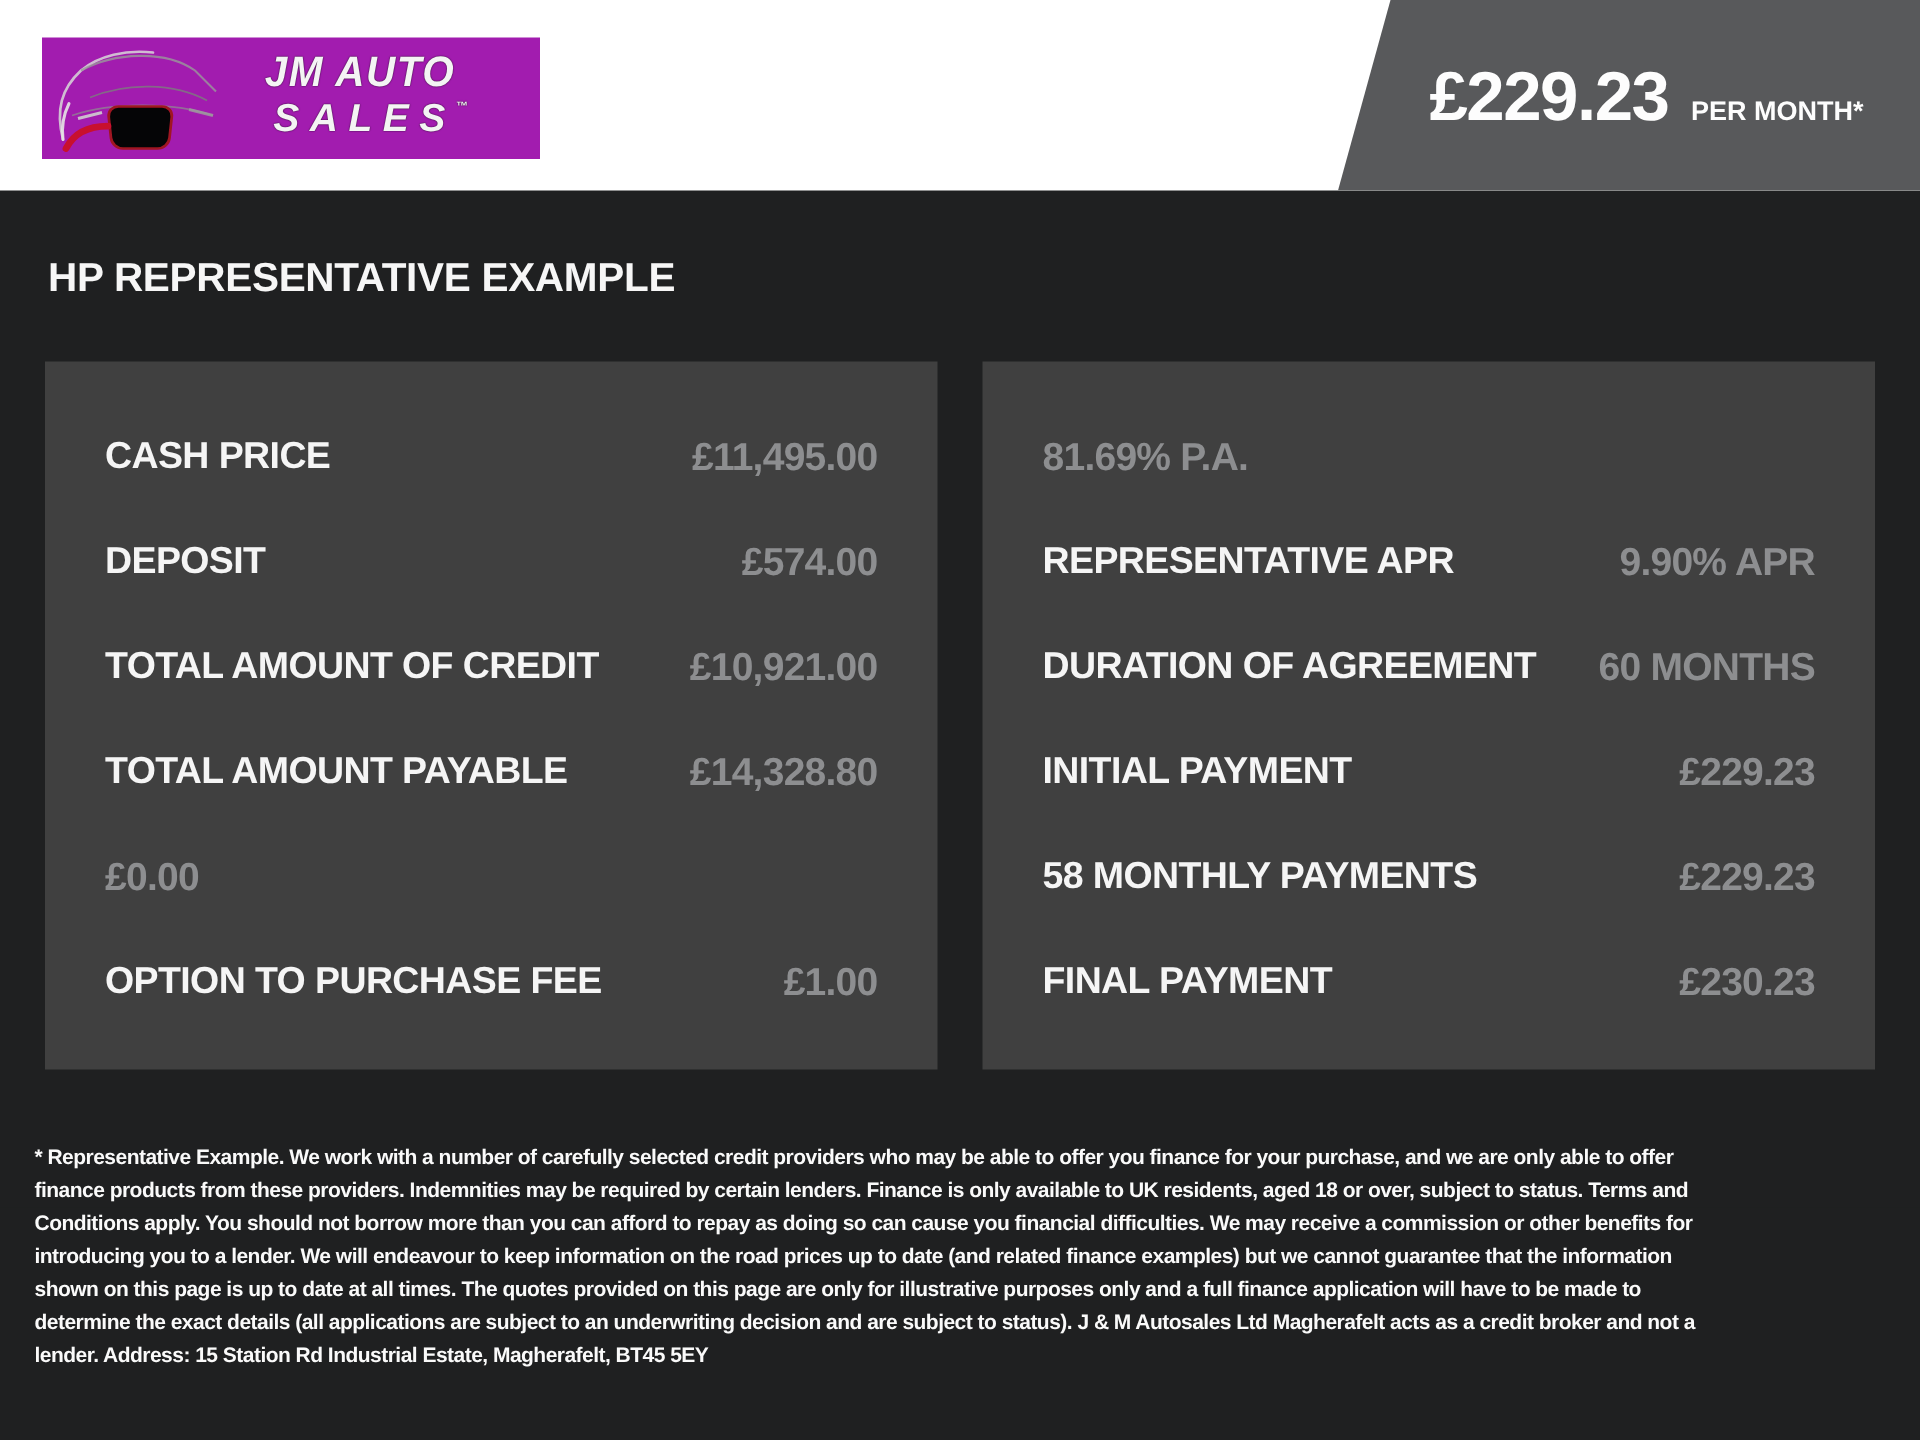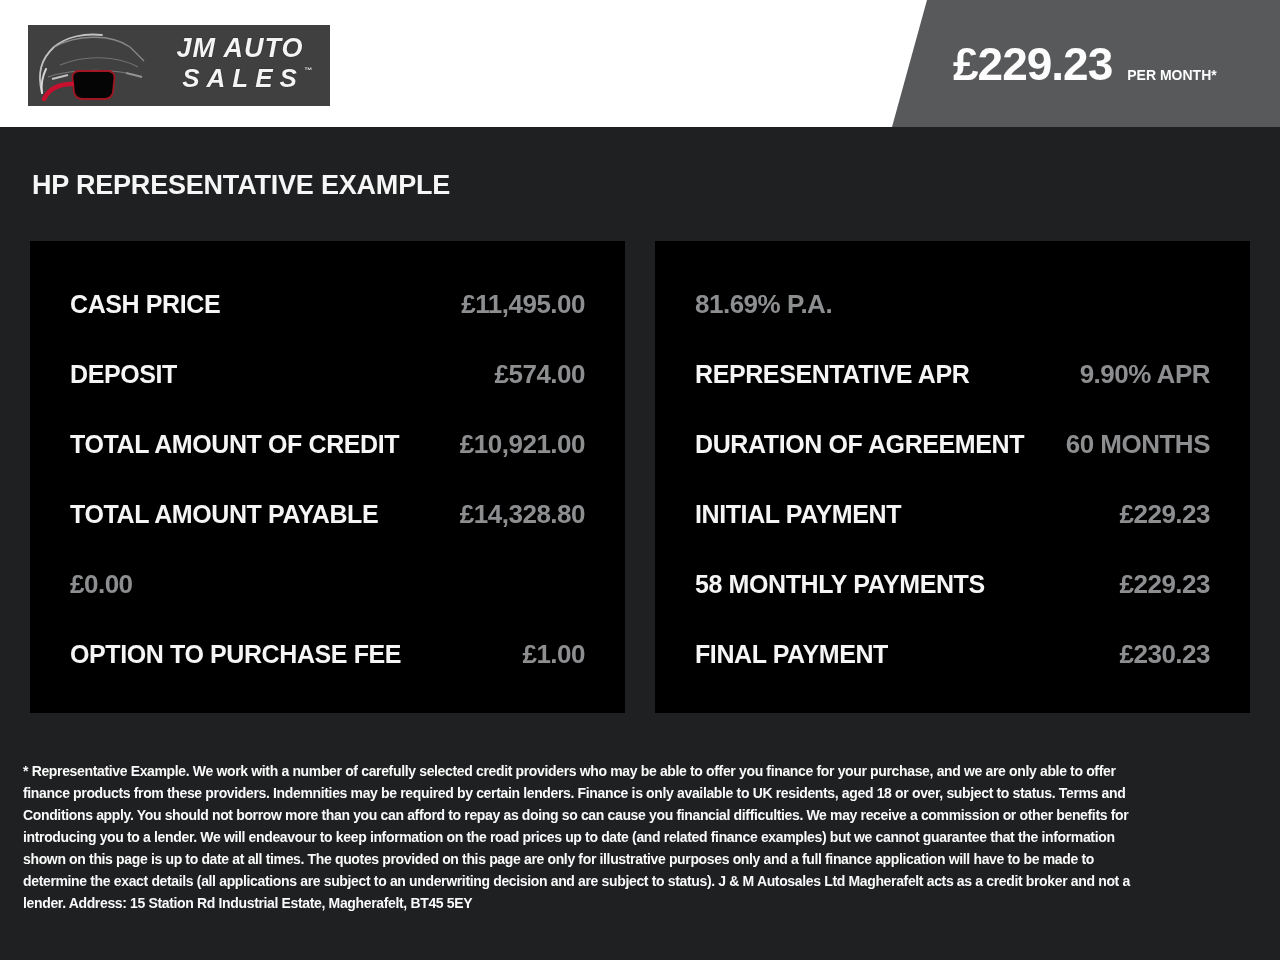--- a/index.html
+++ b/index.html
@@ -11,22 +11,22 @@
     -webkit-font-smoothing:antialiased;
   }
   
   .header{
     position:relative;
     width:1280px;height:127px;
     background:#ffffff;
   }
   .logo-box{
     position:absolute;left:28px;top:25px;
-    width:302px;height:81px;
-    background:#404040;
+    width:332px;height:81px;
+    background:#a21caf;
     display:flex;align-items:center;
     cursor:pointer;
   }
   .logo-car{position:absolute;left:4px;top:2px;}
   .logo-text{
     position:absolute;left:128px;top:10px;width:168px;
     color:#f4f4f4;
     font-style:italic;font-weight:bold;
     text-align:center;
     line-height:1;
@@ -44,42 +44,42 @@
     padding-left:0;
   }
   .price-inner{
     display:flex;align-items:baseline;
     margin-left:74px;
   }
   .price-amount{
     color:#fdfdfd;font-weight:bold;font-size:46px;letter-spacing:-1px;
   }
   .price-suffix{
-    color:#fdfdfd;font-weight:bold;font-size:14px;letter-spacing:0px;
+    color:#fdfdfd;font-weight:bold;font-size:18px;letter-spacing:0px;
     margin-left:15px;
   }
   
   .main{
     width:1280px;height:678px;
     background:#1f2021;
   }
   .page-heading{
     margin:0;
     padding:43px 0 0 32px;
     color:#f6f6f6;
     font-size:27px;font-weight:bold;letter-spacing:-0.2px;
   }
   .panels{
     display:flex;
     gap:30px;
     margin:40px 30px 0 30px;
   }
   .panel{
     width:595px;height:472px;
-    background:#000000;
+    background:#404040;
     box-sizing:border-box;
     padding:28px 40px 0 40px;
   }
   .row{
     height:70px;
     display:flex;align-items:center;justify-content:space-between;
   }
   .lbl{
     color:#f5f5f5;font-size:25px;font-weight:bold;letter-spacing:-0.4px;
     white-space:nowrap;

